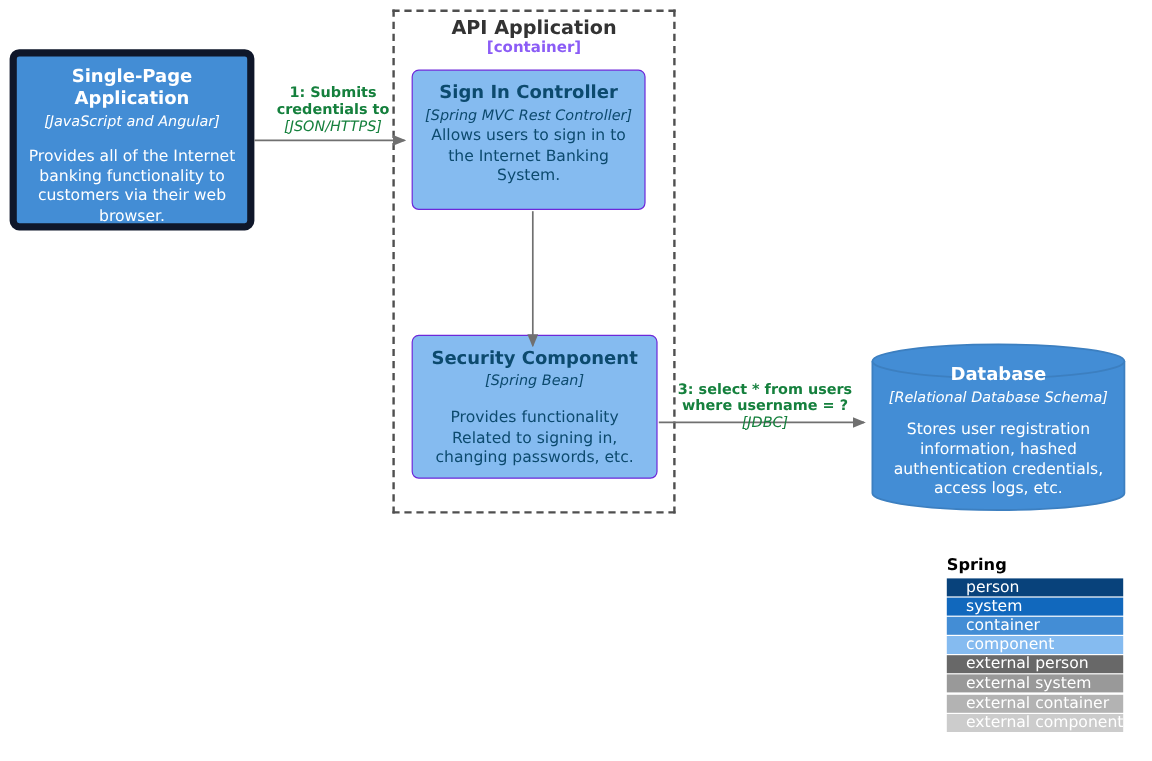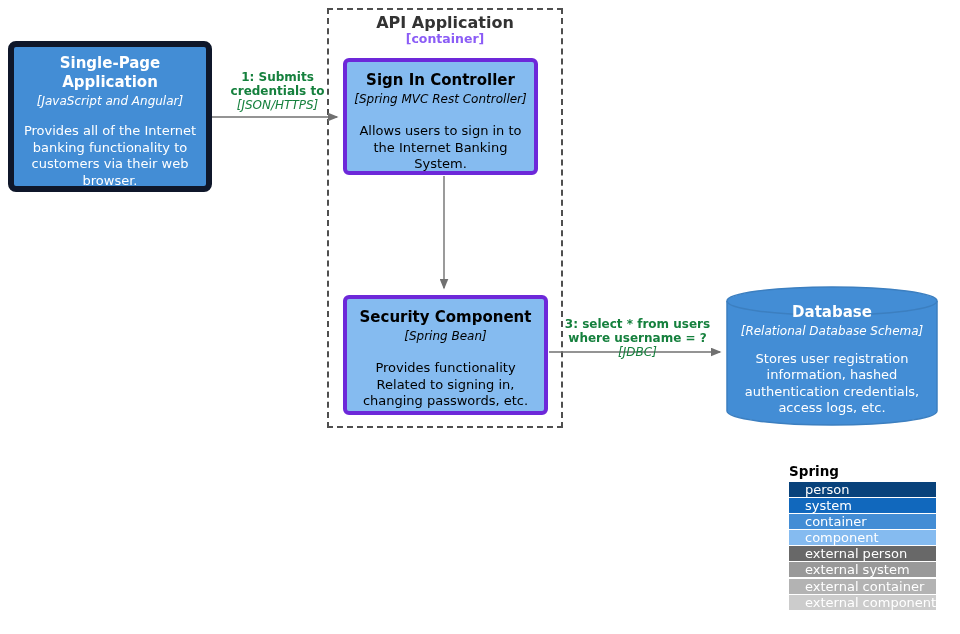--- a/index.html
+++ b/index.html
@@ -24,30 +24,30 @@
   
   .blue-box {
     background: #438dd5;
     border: 6px solid #0f172a;
     border-radius: 8px;
     color: #ffffff;
   }
   
   .component-box {
     background: #85bbf0;
-    border: 4px solid #6d28d9;
+    border: 1px solid #6d28d9;
     border-radius: 6px;
-    color: #000000;
+    color: #0c4a6e;
   }
 
   
   #spa-box        { left: 8px;   top: 41px;  width: 204px; height: 151px; padding-top: 7px; }
   #signin-box     { left: 343px; top: 58px;  width: 195px; height: 117px; padding-top: 9px; }
-  #signin-box .desc   { margin-top: 17px; }
-  #security-box   { left: 343px; top: 295px; width: 205px; height: 120px; padding-top: 9px; }
+  #signin-box .desc   { margin-top: 3px; }
+  #security-box   { left: 343px; top: 279px; width: 205px; height: 120px; padding-top: 9px; }
   #security-box .desc { margin-top: 17px; }
 
   
   #api-boundary {
     position: absolute;
     left: 327px; top: 8px;
     width: 236px; height: 420px;
     box-sizing: border-box;
     border: 2px dashed #4f4f4f;
     text-align: center;

